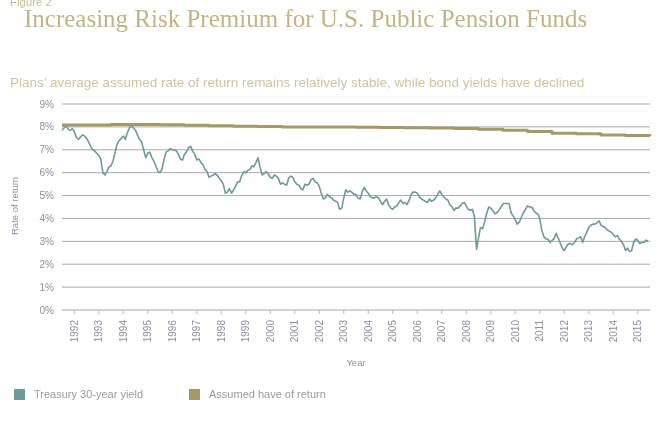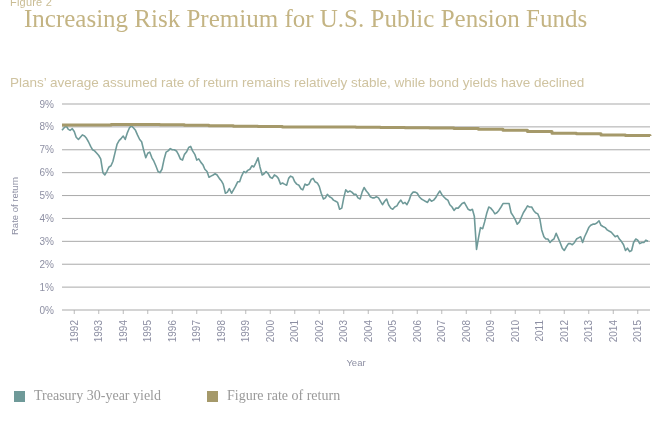--- a/index.html
+++ b/index.html
@@ -89,22 +89,22 @@
     align-items: center;
     margin-right: 46px;
   }
   .legend-swatch {
     width: 11px;
     height: 11px;
     display: inline-block;
     margin-right: 9px;
   }
   .legend-label {
-    font-family: Liberation Serif, serif;
-    font-size: 14px;
+    font-family: Liberation Sans, sans-serif;
+    font-size: 11px;
     color: #9a9a9a;
     white-space: nowrap;
   }
 </style>
 </head>
 <body>
 
 <div id="figure-root">
 
   <div class="fig-label">Figure 2</div>
@@ -196,17 +196,17 @@
     </svg>
   </div>
 
   <div class="legend">
     <div class="legend-item">
       <span class="legend-swatch" id="sw0" style="background: rgb(111, 154, 153);"></span>
       <span class="legend-label">Treasury 30-year yield</span>
     </div>
     <div class="legend-item">
       <span class="legend-swatch" id="sw1" style="background: rgb(165, 153, 106);"></span>
-      <span class="legend-label">Figure rate of return</span>
+      <span class="legend-label">Assumed have of return</span>
     </div>
   </div>
 
 </div>
 
 </body></html>

